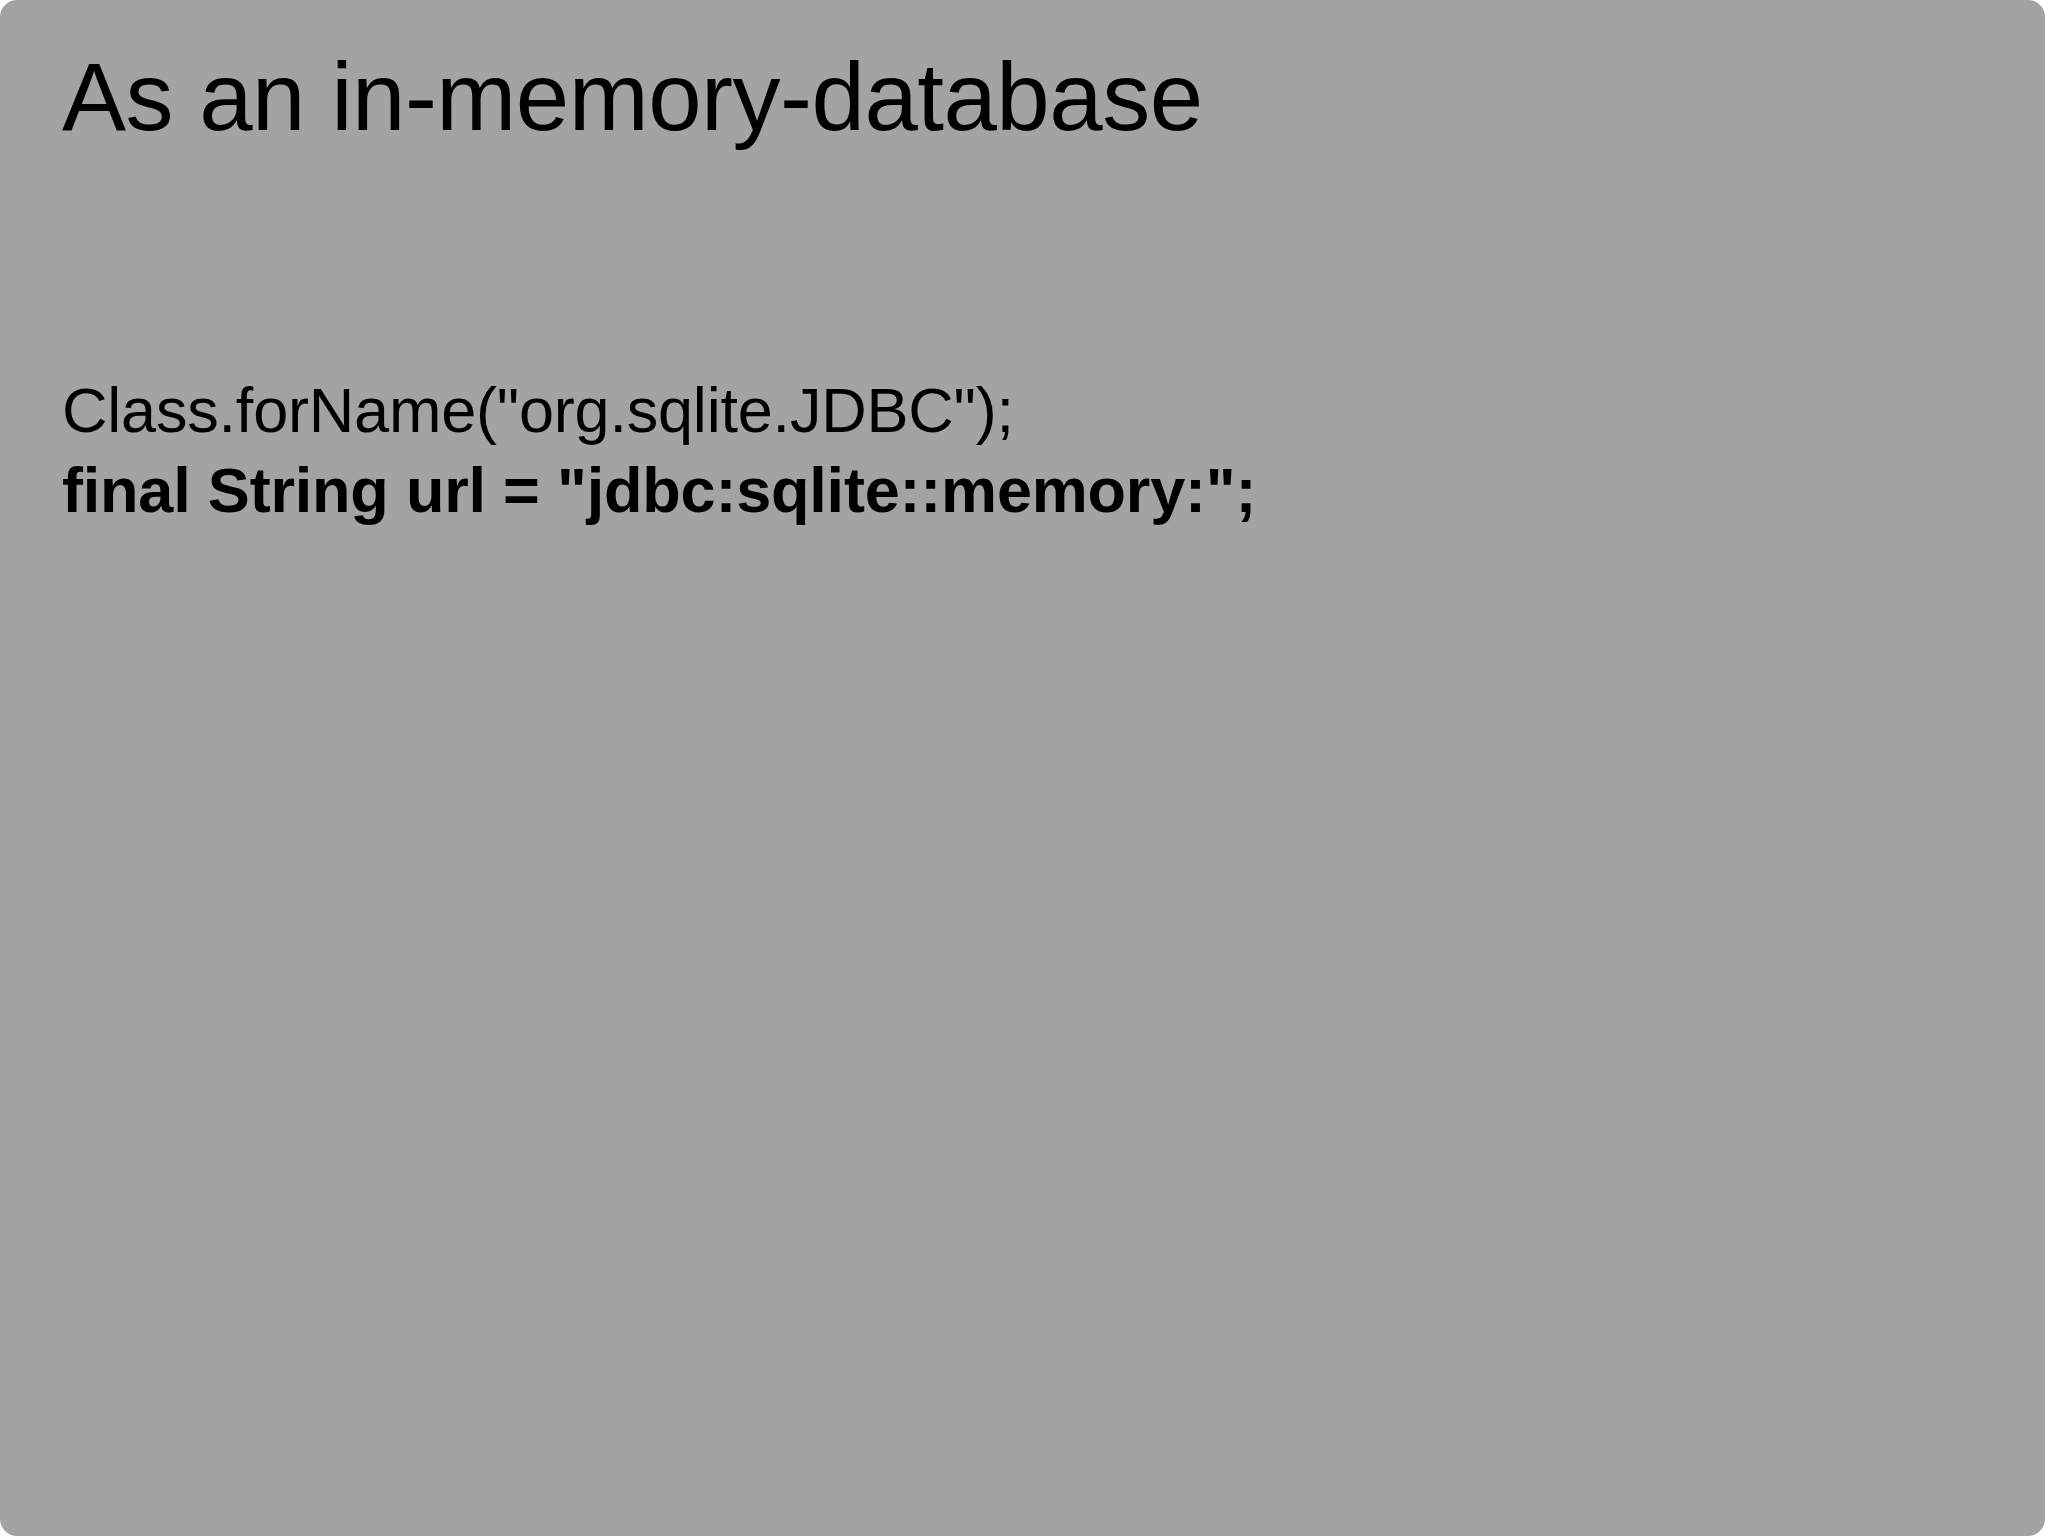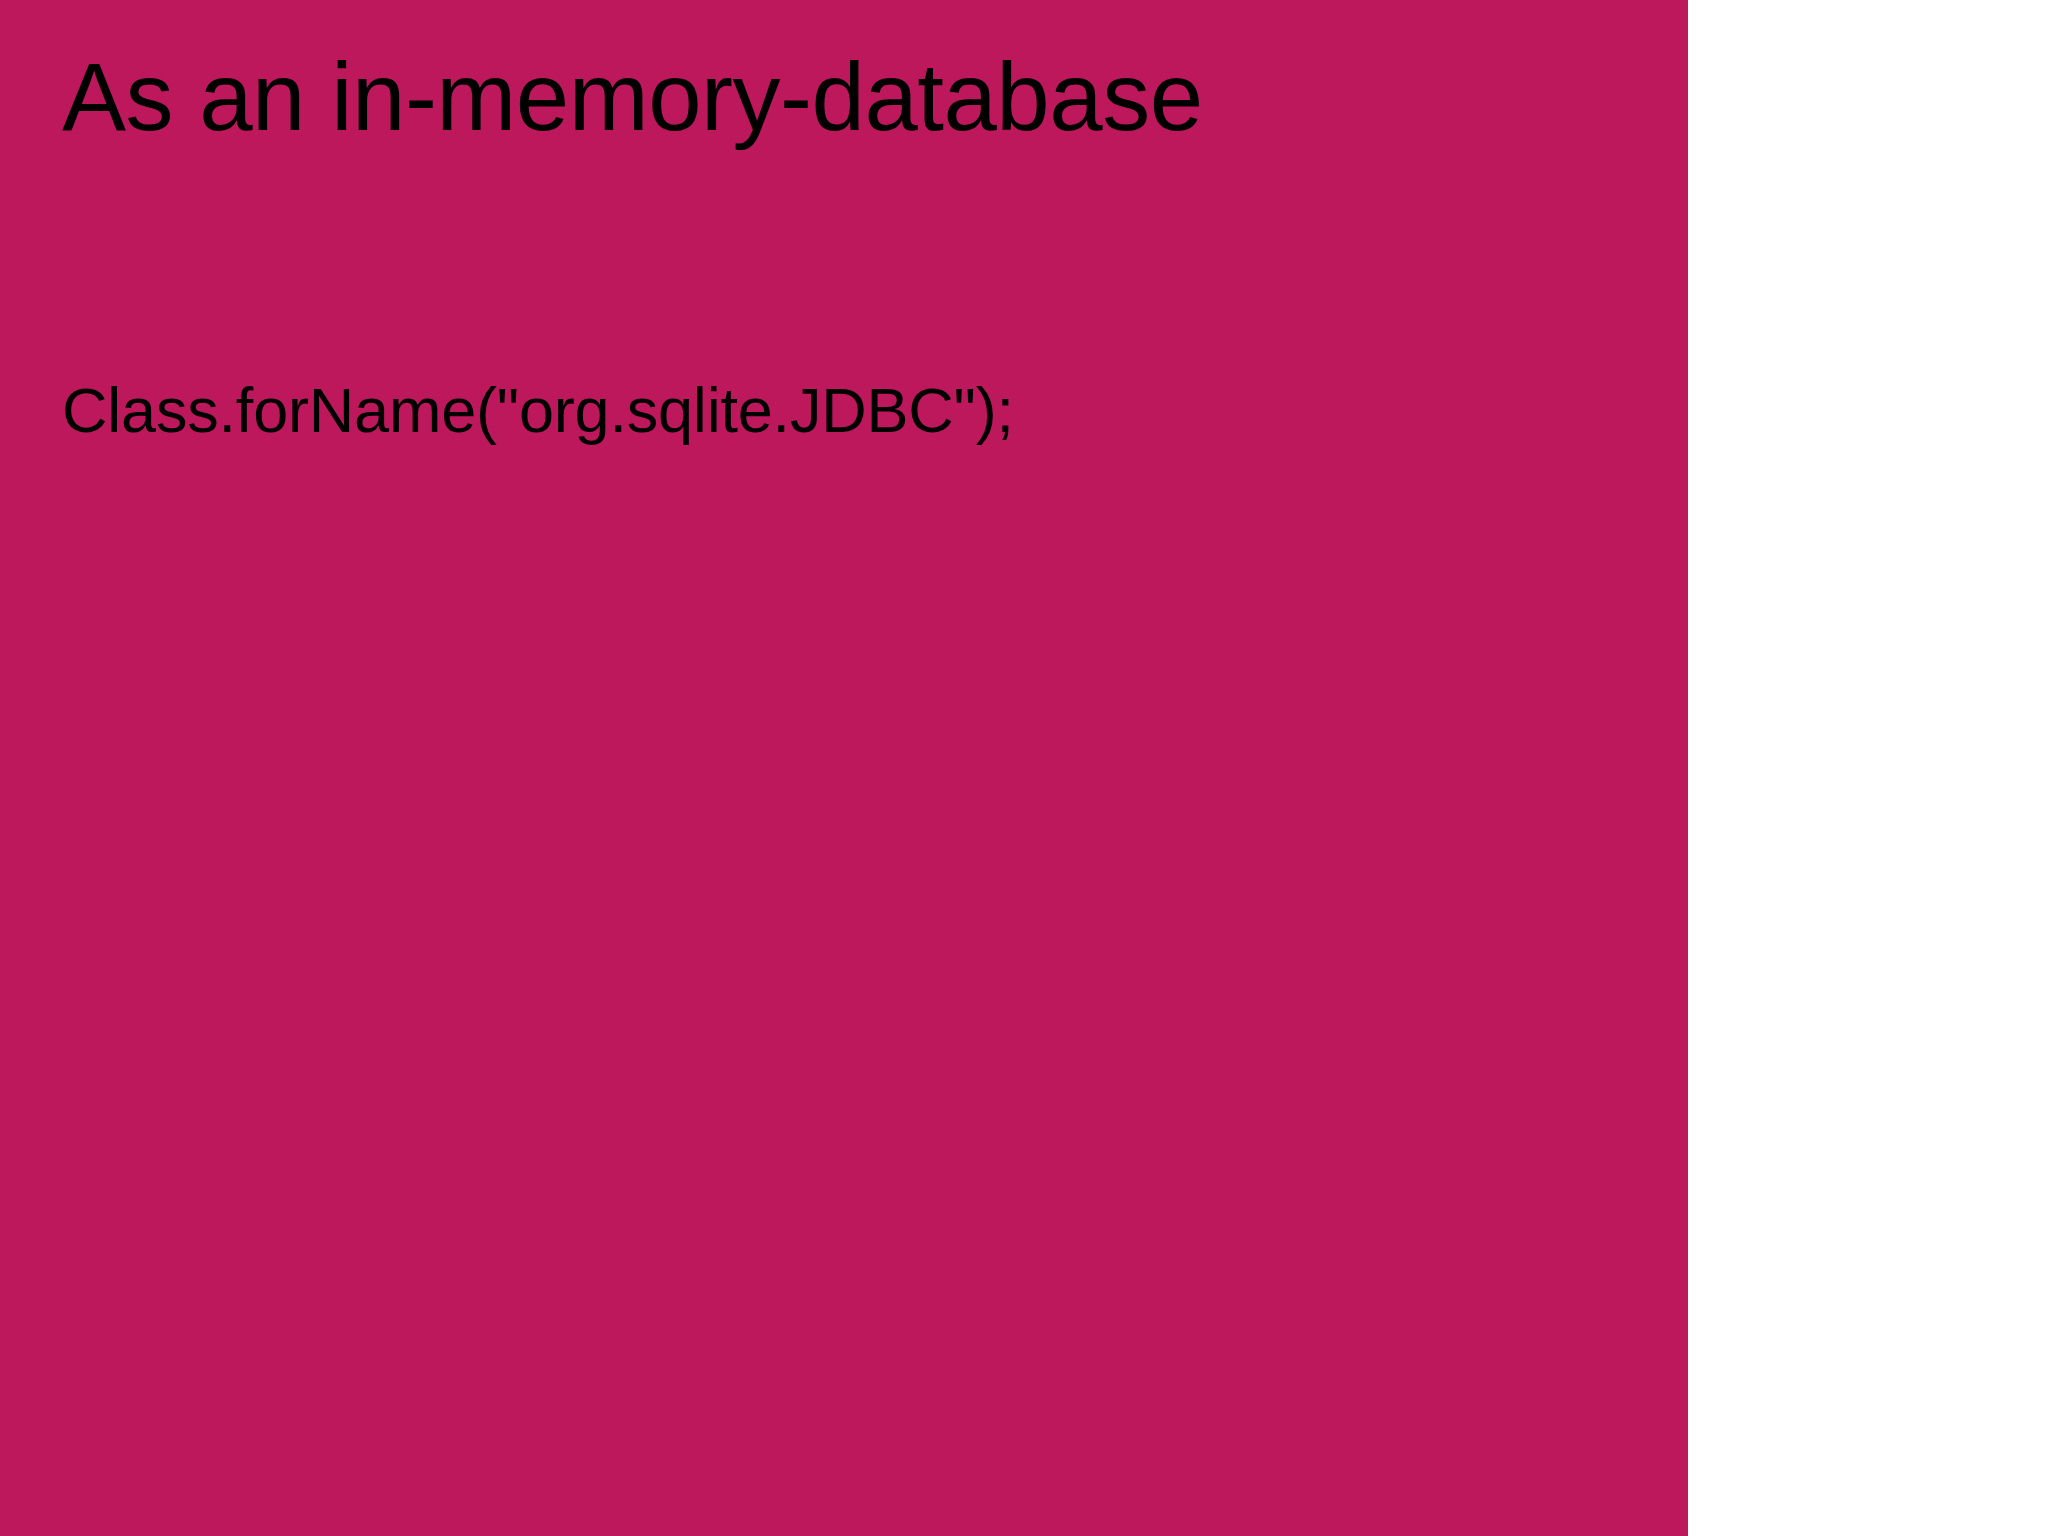--- a/index.html
+++ b/index.html
@@ -10,24 +10,25 @@
   body {
     width: 2048px;
     height: 1536px;
     overflow: hidden;
     font-family: "Liberation Sans", sans-serif;
     color: #000000;
     -webkit-font-smoothing: antialiased;
   }
   .slide {
     position: relative;
-    width: 1688px;
+    width: 2045px;
     height: 1536px;
-    background: #be185d;
+    background: #a3a3a3;
     box-sizing: border-box;
+    border-radius: 17px;
   }
   .slide-title {
     position: absolute;
     left: 62px;
     top: 42px;
     font-size: 96px;
     font-weight: 400;
     line-height: 1.14;
     letter-spacing: -0.5px;
     color: #000000;
@@ -53,15 +54,16 @@
 </style>
 </head>
 <body>
 
 <div class="slide">
 
   <div class="slide-title">As an in-memory-database</div>
 
   <div class="code-block">
     <div class="code-line">Class.forName("org.sqlite.JDBC");</div>
+    <div class="code-line bold">final String url = "jdbc:sqlite::memory:";</div>
   </div>
 
 </div>
 
 </body></html>

